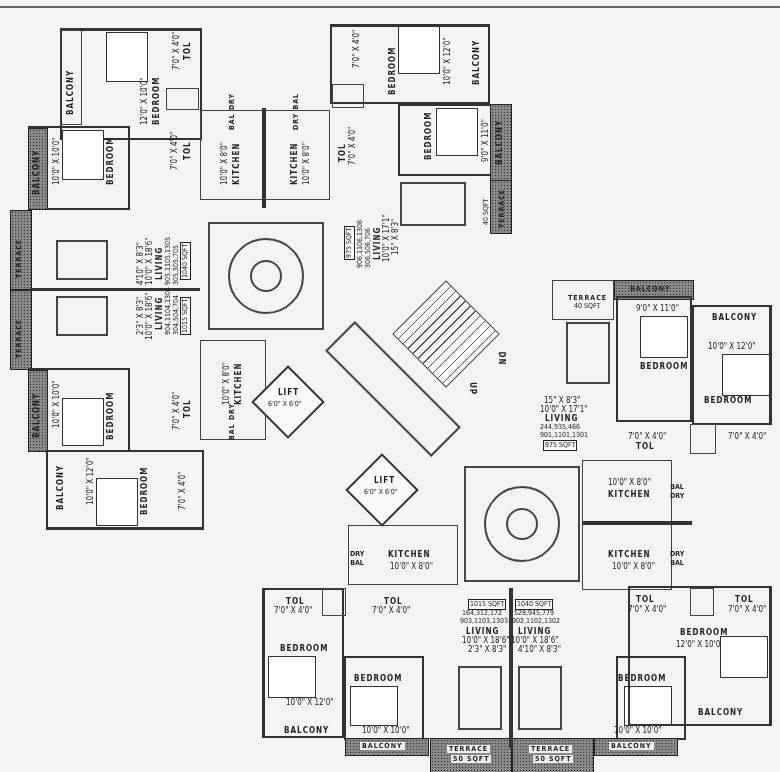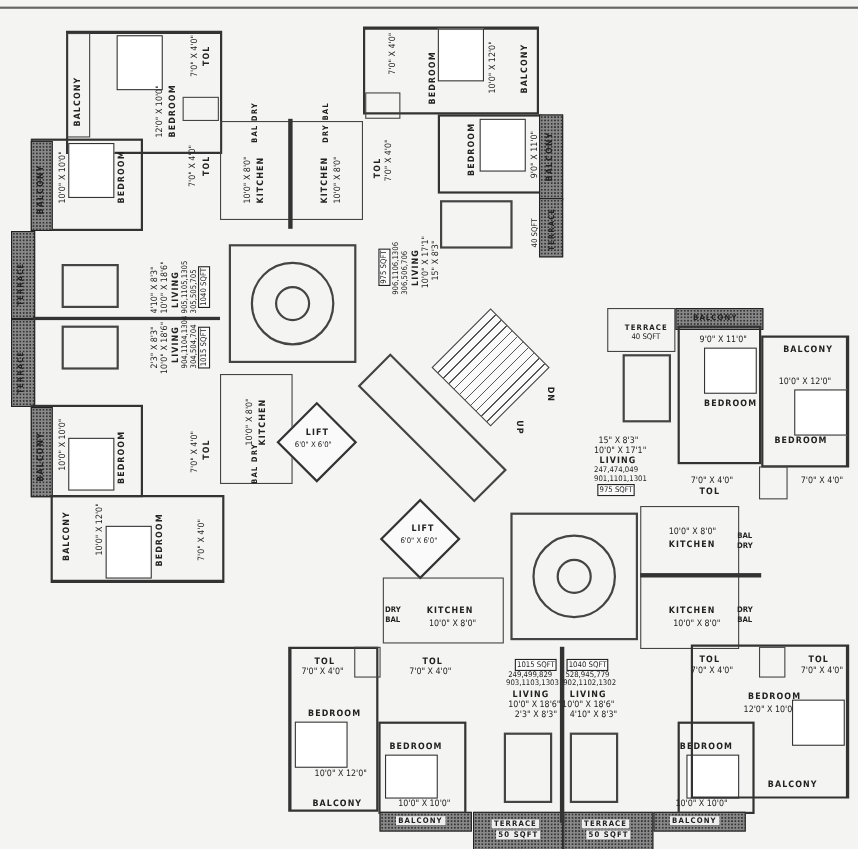--- a/index.html
+++ b/index.html
@@ -163,21 +163,21 @@
   <div class="lbl" style="left:704px;top:396px;">BEDROOM</div>
   <div class="dim" style="left:628px;top:432px;">7'0" X 4'0"</div>
   <div class="lbl" style="left:636px;top:442px;">TOL</div>
   <div class="dim" style="left:728px;top:432px;">7'0" X 4'0"</div>
   <div class="thin" style="left:690px;top:424px;width:26px;height:30px;"></div>
   <div class="thin" style="left:566px;top:322px;width:44px;height:62px;border-width:2px;"></div>
 
   <div class="dim" style="left:544px;top:396px;">15" X 8'3"</div>
   <div class="dim" style="left:540px;top:405px;">10'0" X 17'1"</div>
   <div class="lbl" style="left:545px;top:414px;">LIVING</div>
-  <div class="dim" style="left:540px;top:423px;font-size:7px;">247,474,049</div>
+  <div class="dim" style="left:540px;top:423px;font-size:7px;">244,935,466</div>
   <div class="dim" style="left:540px;top:431px;font-size:7px;">901,1101,1301</div>
   <div class="box" style="left:543px;top:440px;">975 SQFT</div>
 
   <div class="thin" style="left:582px;top:460px;width:90px;height:130px;"></div>
   <div style="position:absolute;left:582px;top:521px;width:110px;height:4px;background:#333;"></div>
   <div class="dim" style="left:608px;top:478px;">10'0" X 8'0"</div>
   <div class="lbl" style="left:608px;top:490px;">KITCHEN</div>
   <div class="lbl" style="left:670px;top:483px;font-size:7px;width:14px;white-space:normal;letter-spacing:0;">BAL DRY</div>
   <div class="lbl" style="left:608px;top:550px;">KITCHEN</div>
   <div class="dim" style="left:612px;top:562px;">10'0" X 8'0"</div>
@@ -211,21 +211,21 @@
       <span style="position:absolute;left:16px;top:6px;">TERRACE</span>
       <span style="position:absolute;left:20px;top:16px;">50 SQFT</span>
     </div>
   <div class="hatch" style="left:512px;top:738px;width:80px;height:34px;">
       <span style="position:absolute;left:16px;top:6px;">TERRACE</span>
       <span style="position:absolute;left:20px;top:16px;">50 SQFT</span>
     </div>
   <div style="position:absolute;left:509px;top:588px;width:4px;height:160px;background:#333;"></div>
 
   <div class="box" style="left:468px;top:599px;">1015 SQFT</div>
-  <div class="dim" style="left:462px;top:609px;font-size:7px;">249,499,829</div>
+  <div class="dim" style="left:462px;top:609px;font-size:7px;">164,312,172</div>
   <div class="dim" style="left:460px;top:617px;font-size:7px;">903,1103,1303</div>
   <div class="lbl" style="left:466px;top:627px;">LIVING</div>
   <div class="dim" style="left:462px;top:636px;">10'0" X 18'6"</div>
   <div class="dim" style="left:468px;top:645px;">2'3" X 8'3"</div>
 
   <div class="box" style="left:515px;top:599px;">1040 SQFT</div>
   <div class="dim" style="left:514px;top:609px;font-size:7px;">528,945,779</div>
   <div class="dim" style="left:512px;top:617px;font-size:7px;">902,1102,1302</div>
   <div class="lbl" style="left:518px;top:627px;">LIVING</div>
   <div class="dim" style="left:511px;top:636px;">10'0" X 18'6"</div>

